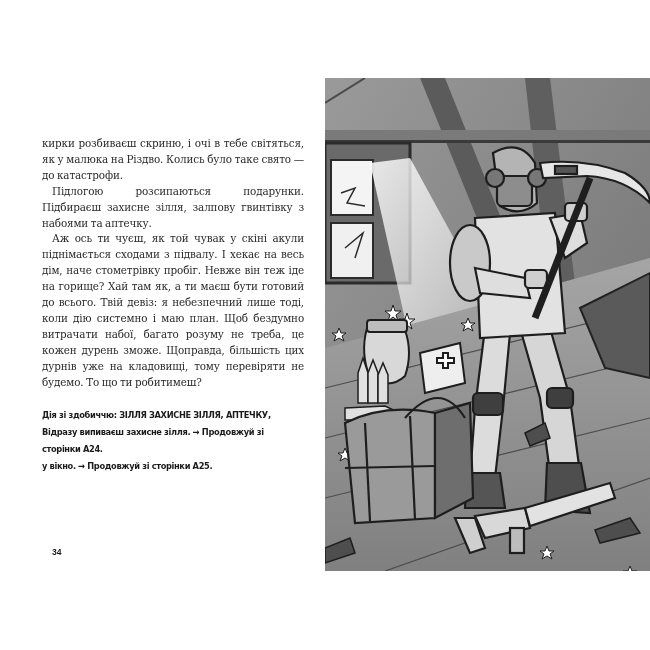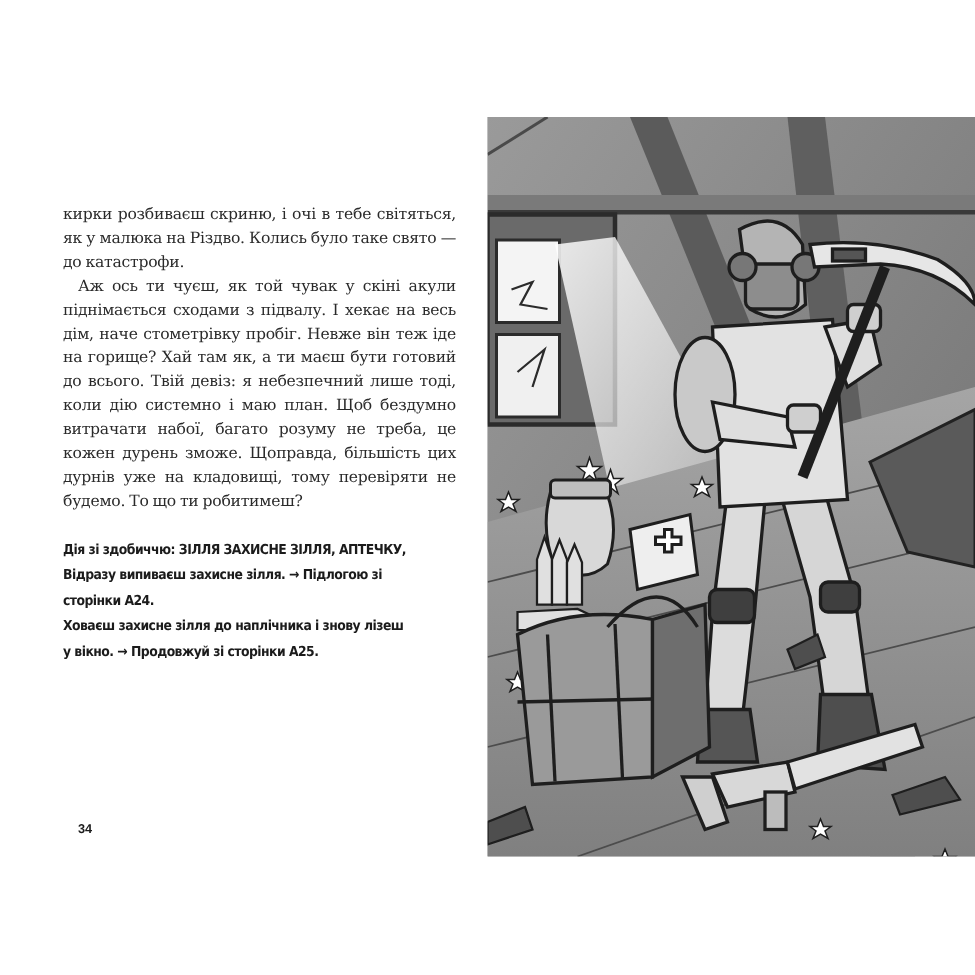--- a/index.html
+++ b/index.html
@@ -59,27 +59,27 @@
       overflow: hidden;
       background: #8d8d8d;
     }
     .illustration svg { display: block; }
   </style>
 </head>
 <body>
 
 <div class="left-page">
   <p class="para">кирки розбиваєш скриню, і очі в тебе світяться, як у малюка на Різдво. Колись було таке свято — до катастрофи.</p>
+  <p class="para indent">Підлогою розсипаються подарунки. Підбираєш захисне зілля, залпову гвинтівку з набоями та аптечку.</p>
   <p class="para indent">Аж ось ти чуєш, як той чувак у скіні акули піднімається сходами з підвалу. І хекає на весь дім, наче стометрівку пробіг. Невже він теж іде на горище? Хай там як, а ти маєш бути готовий до всього. Твій девіз: я небезпечний лише тоді, коли дію системно і маю план. Щоб бездумно витрачати набої, багато розуму не треба, це кожен дурень зможе. Щоправда, більшість цих дурнів уже на кладовищі, тому перевіряти не будемо. То що ти робитимеш?</p>
 
   <div class="action-block">
     <span class="line"><span class="action-prefix">Дія зі здобиччю: </span><span>ЗІЛЛЯ ЗАХИСНЕ ЗІЛЛЯ, АПТЕЧКУ,</span></span>
-    <span class="line">Відразу випиваєш захисне зілля. → Підлогою зі</span>
+    <span class="line">Відразу випиваєш захисне зілля. → Продовжуй зі</span>
     <span class="line">сторінки А24.</span>
-    <span class="line">Ховаєш захисне зілля до наплічника і знову лізеш</span>
     <span class="line">у вікно. → Продовжуй зі сторінки А25.</span>
   </div>
 </div>
 
 <div class="page-number">34</div>
 
 <div class="illustration">
   <svg width="325" height="493" viewBox="0 0 325 493" xmlns="http://www.w3.org/2000/svg">
     <defs>
       <linearGradient id="wall" x1="0" y1="0" x2="1" y2="1">

